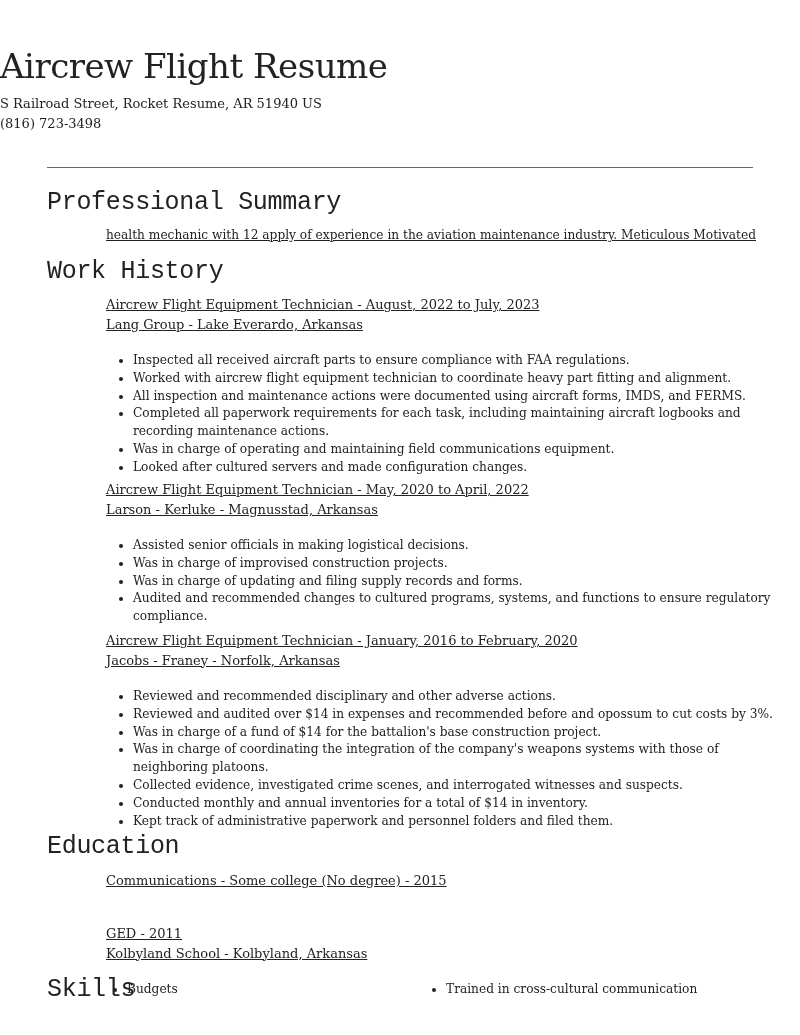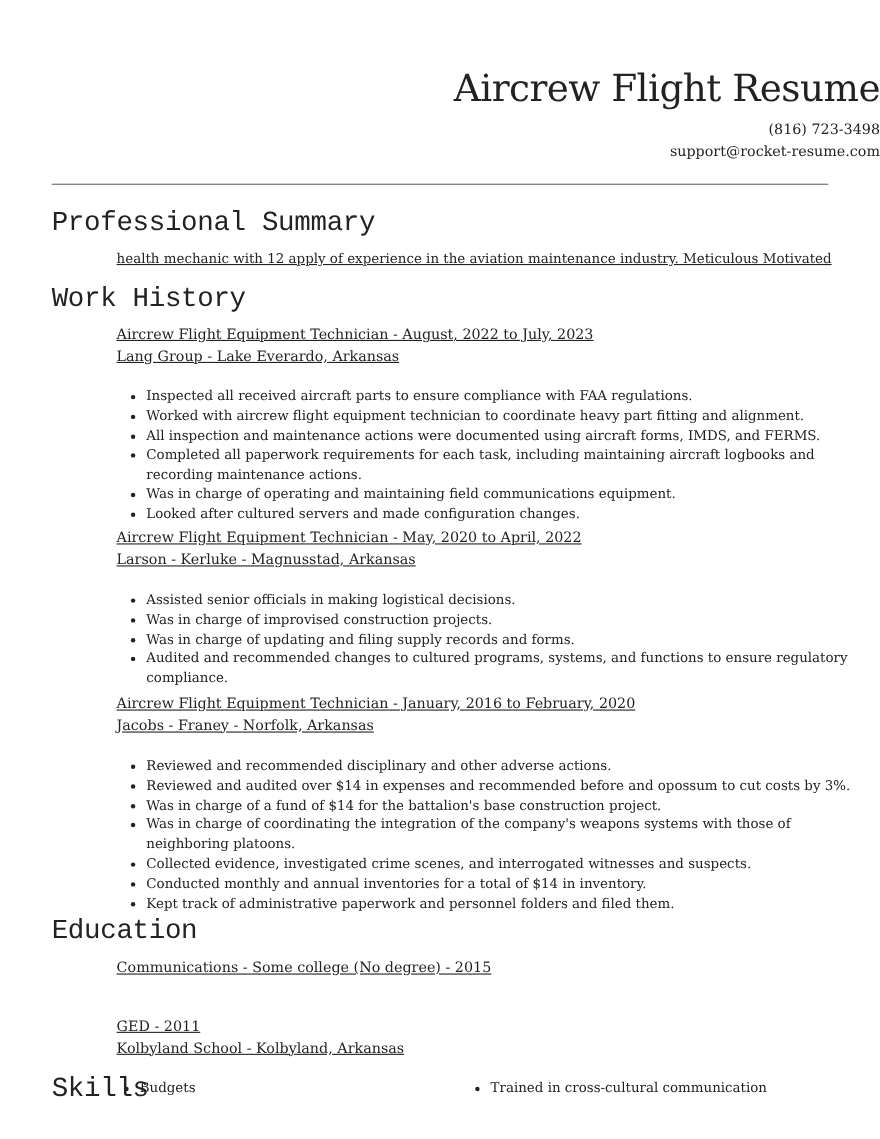--- a/index.html
+++ b/index.html
@@ -2,21 +2,21 @@
 <html><head>
 <meta charset="utf-8">
 <style>
   html, body { margin: 0; padding: 0; background: #ffffff; }
   body {
     width: 800px; height: 1035px; overflow: hidden;
     font-family: "DejaVu Serif", "Liberation Serif", serif;
     color: #222222;
     position: relative;
   }
-  .header { text-align: right; padding-top: 59px; }
+  .header { text-align: left; padding-top: 44px; }
   .name {
     font-size: 34px; line-height: 44px; color: #222;
     font-weight: normal; margin: 0;
     letter-spacing: -0.5px;
   }
   .contact { font-size: 13px; line-height: 19.5px; color: #222; margin-top: 6px; }
   .rule {
     position: absolute; left: 47px; top: 167px; width: 706px; height: 0;
     border-top: 1.5px solid #666;
   }
@@ -38,22 +38,22 @@
   .skills ul { margin: 0; padding: 0 0 0 21px; display: inline-block; vertical-align: top; }
   .skills ul.left { width: 280px; }
   .skills ul.right { position: absolute; left: 319px; top: 0; }
 </style>
 </head>
 <body>
 
 <div class="header">
   <h1 class="name">Aircrew Flight Resume</h1>
   <div class="contact">
+    <div>S Railroad Street, Rocket Resume, AR 51940 US</div>
     <div>(816) 723-3498</div>
-    <div>support@rocket-resume.com</div>
   </div>
 </div>
 
 <div class="rule"></div>
 
 <h2 class="section-title" style="top:187px">Professional Summary</h2>
 <div class="block" style="top:226px;font-size:12.2px">
   <div class="line">health mechanic with 12 apply of experience in the aviation maintenance industry. Meticulous Motivated</div>
 </div>
 

